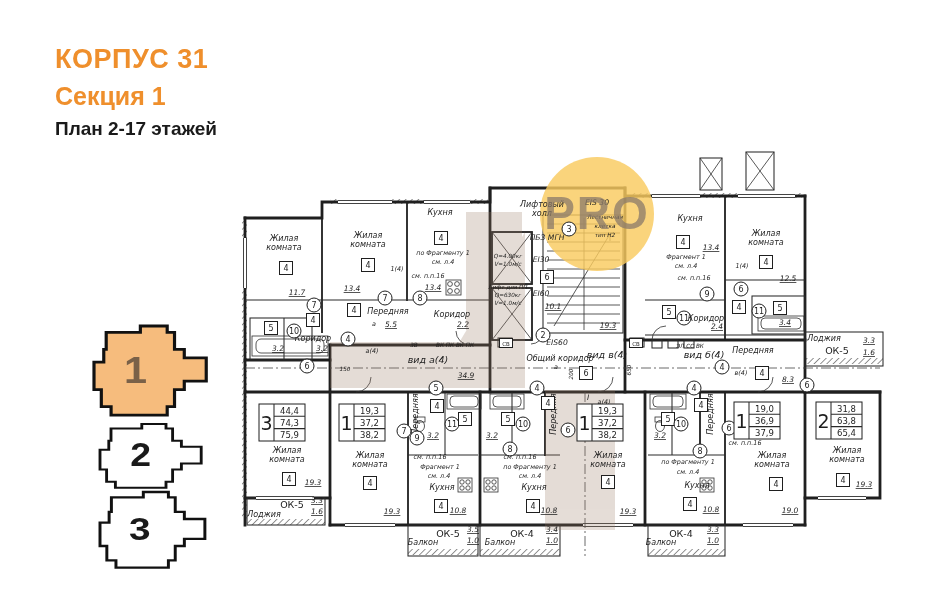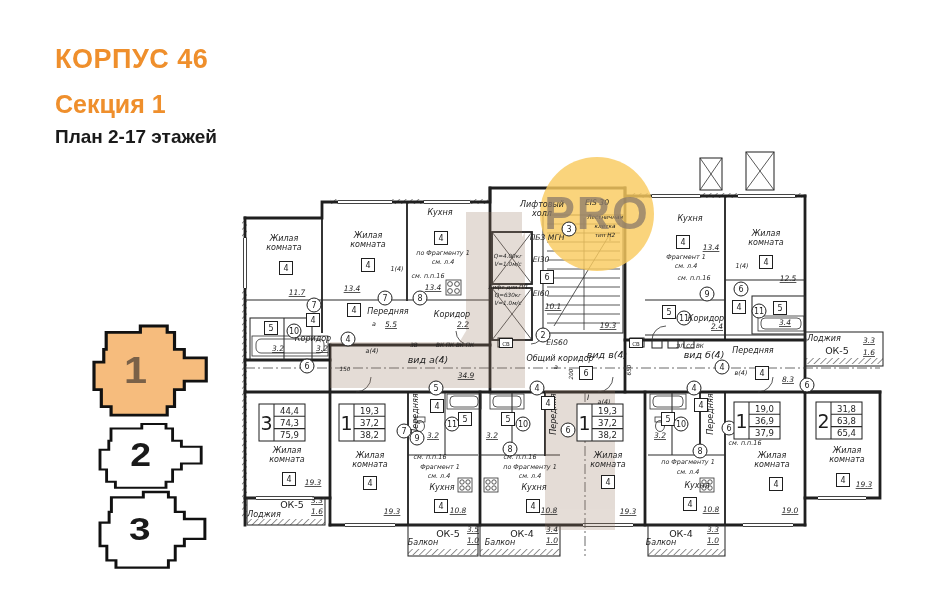--- a/index.html
+++ b/index.html
@@ -1,40 +1,40 @@
 <!DOCTYPE html>
 <html style="--accent: #EF8F2C;"><head>
 <meta charset="utf-8">
 <style>
   html,body{margin:0;padding:0;background:#fff;}
   .stage{position:relative;width:941px;height:600px;background:#ffffff;overflow:hidden;
          font-family:"Liberation Sans",sans-serif;}
   .hdr{position:absolute;left:55px;top:44px;line-height:1.15;}
   .hdr .t1{font-size:27px;font-weight:bold;color:var(--accent,#EF8F2C);letter-spacing:.5px;}
-  .hdr .t2{font-size:25px;font-weight:bold;color:var(--accent,#EF8F2C);margin-top:15px;}
+  .hdr .t2{font-size:25px;font-weight:bold;color:var(--accent,#EF8F2C);margin-top:7px;}
   .hdr .t3{font-size:19px;font-weight:bold;color:#1a1a1a;margin-top:7px;}
   svg{position:absolute;left:0;top:0;}
   .w3{stroke:#1f1f1f;stroke-width:2.8;fill:none;stroke-linecap:square;}
   .w2{stroke:#1f1f1f;stroke-width:1.8;fill:none;stroke-linecap:square;}
   .w1{stroke:#2a2a2a;stroke-width:1.05;fill:none;}
   .fx{stroke:#2f2f2f;stroke-width:.8;fill:none;}
   .winline{stroke:#2f2f2f;stroke-width:.9;fill:none;}
   .dash{stroke:#444;stroke-width:.8;fill:none;stroke-dasharray:10 3 2 3;}
   .plt{fill:#1d1d1d;text-anchor:middle;font-family:"DejaVu Sans",sans-serif;}
   .lbox{fill:#ffffff;stroke:#1f1f1f;stroke-width:1;}
   .secpath{stroke:#111;stroke-width:2.6;}
   .secnum{font-family:"Liberation Sans",sans-serif;font-weight:bold;font-size:34px;text-anchor:middle;}
 </style>
 </head>
 <body>
 
 <div class="stage">
 
   <div class="hdr">
-    <div class="t1">КОРПУС 46</div>
+    <div class="t1">КОРПУС 31</div>
     <div class="t2">Секция 1</div>
     <div class="t3">План 2-17 этажей</div>
   </div>
 
   <svg width="941" height="600" viewBox="0 0 941 600">
     <g id="secbtn0" transform="translate(94,326) scale(1.22,1.06)">
       <path id="secpath0" class="secpath" d="M10,6 H38 V0 H60 V6 H66 V22 H74 V30 H92 V52 H74 V60 H66 V76 H60 V84 H14 V76 H6 V60 H0 V34 H8 V22 H10 Z" fill="#F6BC7D"></path>
       <text id="sectext0" class="secnum" x="34" y="54" fill="#7a6148">1</text>
     </g>
     <g id="secbtn1" transform="translate(100,424) scale(1.10,0.76)">

